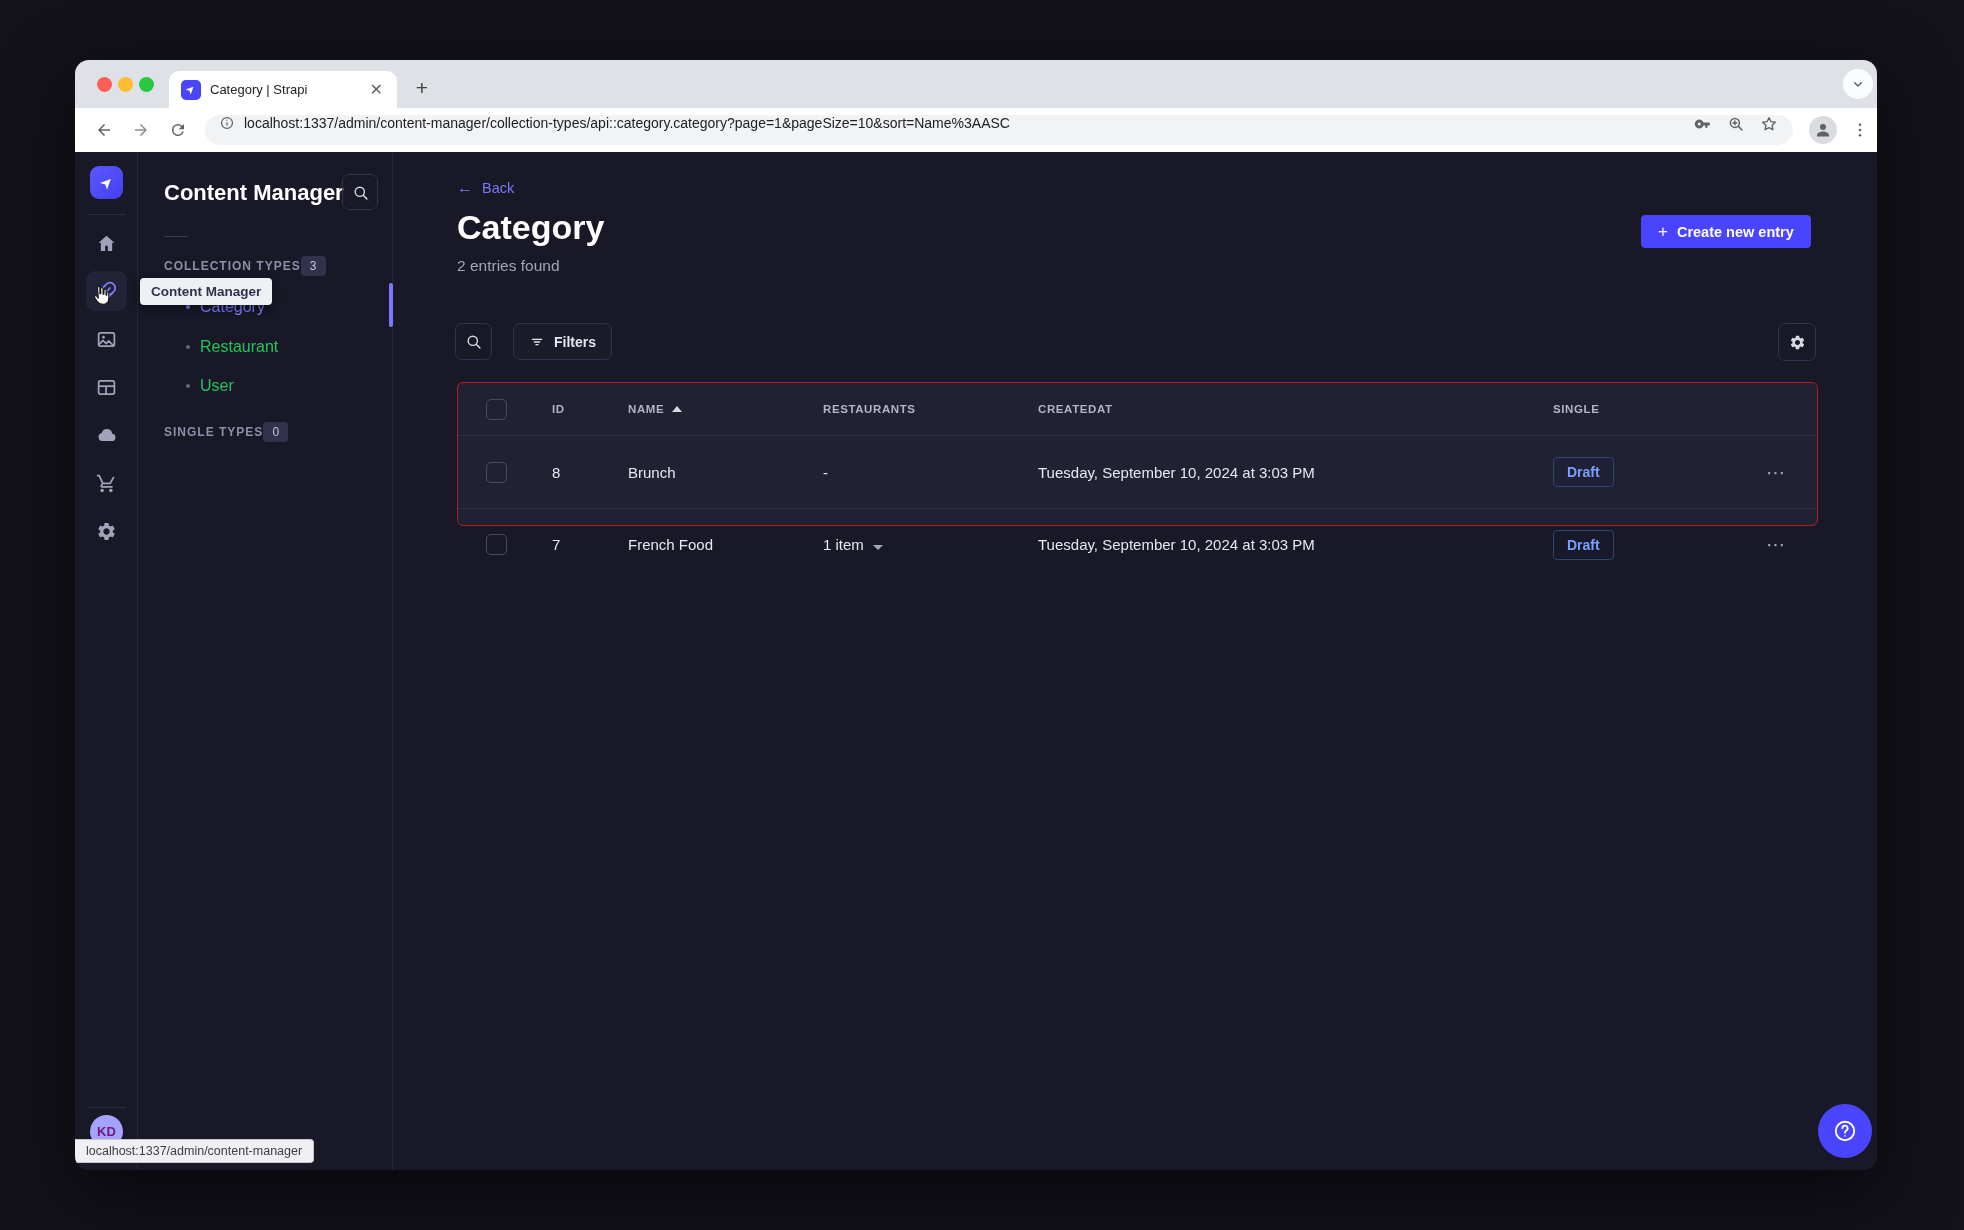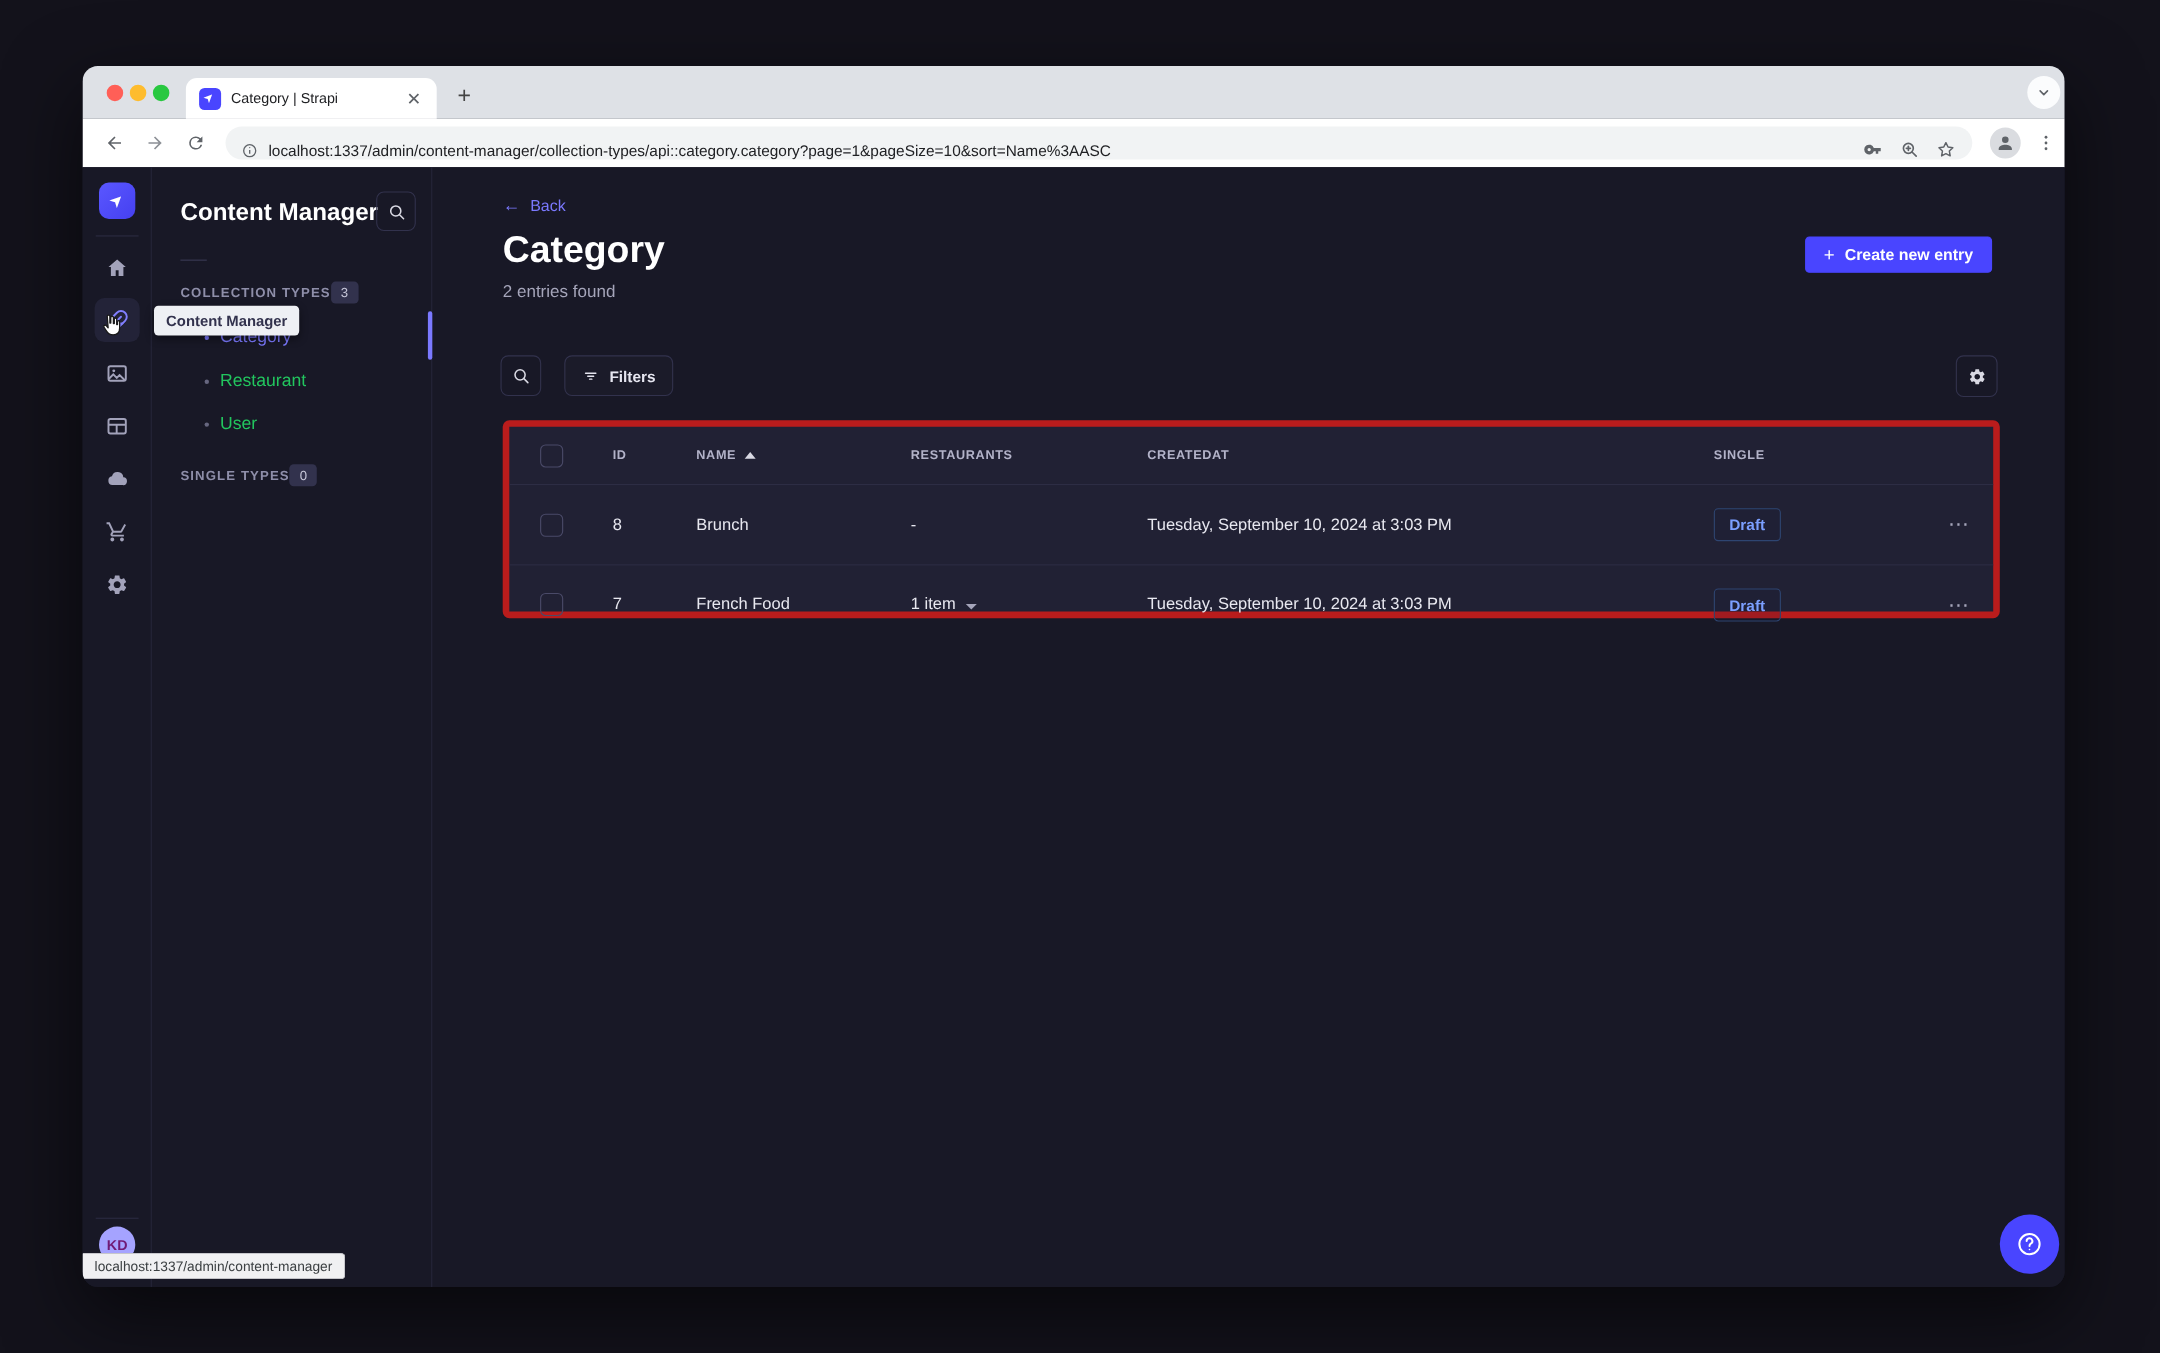--- a/index.html
+++ b/index.html
@@ -25,21 +25,21 @@
   .tab-close { color:#5f6368; font-size:16px; padding:0 2px; }
   .newtab { position:absolute; left:332px; top:14px; width:30px; height:30px; color:#444;
             font-size:21px; text-align:center; line-height:28px; border-radius:50%; }
   .strip-chevron { position:absolute; left:1768px; top:9px; width:30px; height:30px; border-radius:50%;
                    background:#fbfcfd; display:flex; align-items:center; justify-content:center; color:#5f6368; }
 
   .toolbar { position:absolute; left:0; top:48px; width:100%; height:44px; background:#ffffff; }
   .nav-ico { position:absolute; top:13px; width:18px; height:18px; color:#5f6368; }
   .ico-back{ left:20px; } .ico-fwd{ left:57px; color:#8c9096; } .ico-reload{ left:94px; }
   .urlbar { position:absolute; left:130px; top:7px; width:1588px; height:30px; background:#f1f3f4;
-            border-radius:15px; display:flex; align-items:flex-end; }
+            border-radius:15px; display:flex; align-items:flex-start; }
   .url-info { width:16px; height:16px; color:#5f6368; margin-left:14px; flex:none; }
   .url-text { font-size:14px; color:#202124; margin-left:9px; white-space:nowrap; overflow:hidden; flex:1; }
   .url-right-ico { width:18px; height:18px; color:#5f6368; margin-right:15px; flex:none; }
   .chrome-avatar { position:absolute; left:1734px; top:8px; width:28px; height:28px; border-radius:50%;
                    background:#dadce0; color:#5f6368; display:flex; align-items:center; justify-content:center; }
   .chrome-avatar svg { width:18px; height:18px; }
   .chrome-menu { position:absolute; left:1776px; top:13px; width:18px; height:18px; color:#5f6368; }
   svg { display:block; width:100%; height:100%; }
 
   
@@ -88,22 +88,22 @@
   .search-sq { position:absolute; left:62px; top:171px; width:37px; height:37px; border:1px solid #32324d;
                border-radius:7px; color:#d9d9e3; display:flex; align-items:center; justify-content:center; }
   .search-sq svg, .cog-sq svg { width:17px; height:17px; }
   .filters-btn { position:absolute; left:120px; top:171px; height:37px; padding:0 15px; border:1px solid #32324d;
                  border-radius:7px; color:#e6e6f0; font-size:14px; font-weight:bold; display:flex;
                  align-items:center; gap:9px; background:rgba(255,255,255,.015); }
   .filters-btn svg { width:16px; height:16px; }
   .cog-sq { position:absolute; left:1385px; top:171px; width:38px; height:38px; border:1px solid #32324d;
             border-radius:7px; color:#d9d9e3; display:flex; align-items:center; justify-content:center; }
 
-  .table { position:absolute; left:64px; top:230px; width:1361px; height:180px; background:#212134;
-           border:6px solid #b91c1c; border-radius:6px; }
+  .table { position:absolute; left:64px; top:230px; width:1361px; height:144px; background:#212134;
+           border:1px solid #b91c1c; border-radius:6px; }
   .tr { display:grid; grid-template-columns:70px 76px 195px 215px 515px 193px 1fr; align-items:center; }
   .tr-head { height:53px; border-bottom:1px solid #2d2d44; }
   .tr-body { height:72px; }
   .tr-body + .tr-body { border-top:1px solid #2d2d44; }
   .cell { padding-left:24px; font-size:15px; color:#e8e8f0; }
   .cell-check { padding-left:28px; }
   .checkbox { width:21px; height:21px; border:1px solid #4a4a68; border-radius:5px; background:transparent; }
   .th { font-size:11.5px; font-weight:bold; letter-spacing:.6px; color:#b3b3c9; display:flex; align-items:center; gap:8px; }
   .sort-asc { width:0; height:0; border-left:5px solid transparent; border-right:5px solid transparent;
               border-bottom:6px solid #d9d9e3; }

